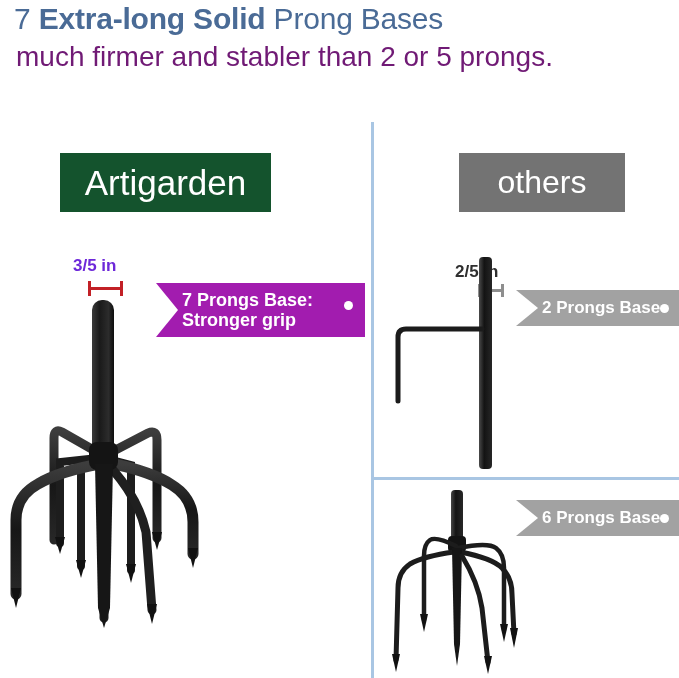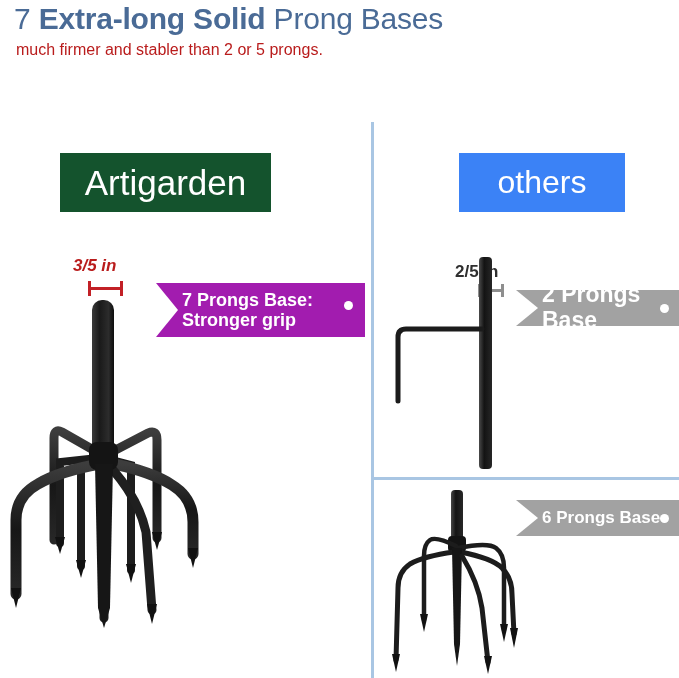--- a/index.html
+++ b/index.html
@@ -29,23 +29,23 @@
     letter-spacing: -0.2px;
     white-space: nowrap;
   }
   .title .b { font-weight: bold; }
   .title .r { font-weight: normal; }
 
   .subtitle {
     position: absolute;
     left: 16px;
     top: 41px;
-    font-size: 16px;
+    font-size: 28px;
     font-weight: normal;
-    color: #b91c1c;
+    color: #701a75;
     white-space: nowrap;
   }
 
   
   .divider-v {
     position: absolute;
     left: 371px;
     top: 122px;
     width: 3px;
     height: 556px;
@@ -75,41 +75,41 @@
     width: 211px;
     height: 59px;
     background: #14532d;
     font-size: 35px;
   }
   .brandbox.right {
     left: 459px;
     top: 153px;
     width: 166px;
     height: 59px;
-    background: #3b82f6;
+    background: #737373;
     font-size: 32px;
   }
 
   
   .measure { position: absolute; }
   .measure .mlabel {
     position: absolute;
     font-weight: bold;
     white-space: nowrap;
   }
   .measure .bar {
     position: absolute;
     height: 3px;
   }
   .measure .tick {
     position: absolute;
     width: 3px;
   }
 
-  .measure.red .mlabel { color: #b91c1c; font-size: 17px; font-style: italic; }
+  .measure.red .mlabel { color: #6d28d9; font-size: 17px; }
   .measure.red .bar,
   .measure.red .tick { background: #c22026; }
 
   .measure.gray .mlabel { color: #2f2f2f; font-size: 17px; }
   .measure.gray .bar,
   .measure.gray .tick { background: #8e8e8e; }
 
   
   .ribbon {
     position: absolute;
@@ -153,21 +153,21 @@
   }
   .ribbon.blue .rtext { margin-left: 26px; }
   .ribbon.blue .dot { right: 12px; top: 18px; }
 
   .ribbon.gray2 {
     left: 516px;
     top: 290px;
     width: 163px;
     height: 36px;
     background: #a2a2a2;
-    font-size: 23px;
+    font-size: 17px;
   }
   .ribbon.gray2 .rtext { margin-left: 26px; }
   .ribbon.gray2 .dot { right: 10px; top: 14px; }
 
   .ribbon.gray5 {
     left: 516px;
     top: 500px;
     width: 163px;
     height: 36px;
     background: #a2a2a2;

